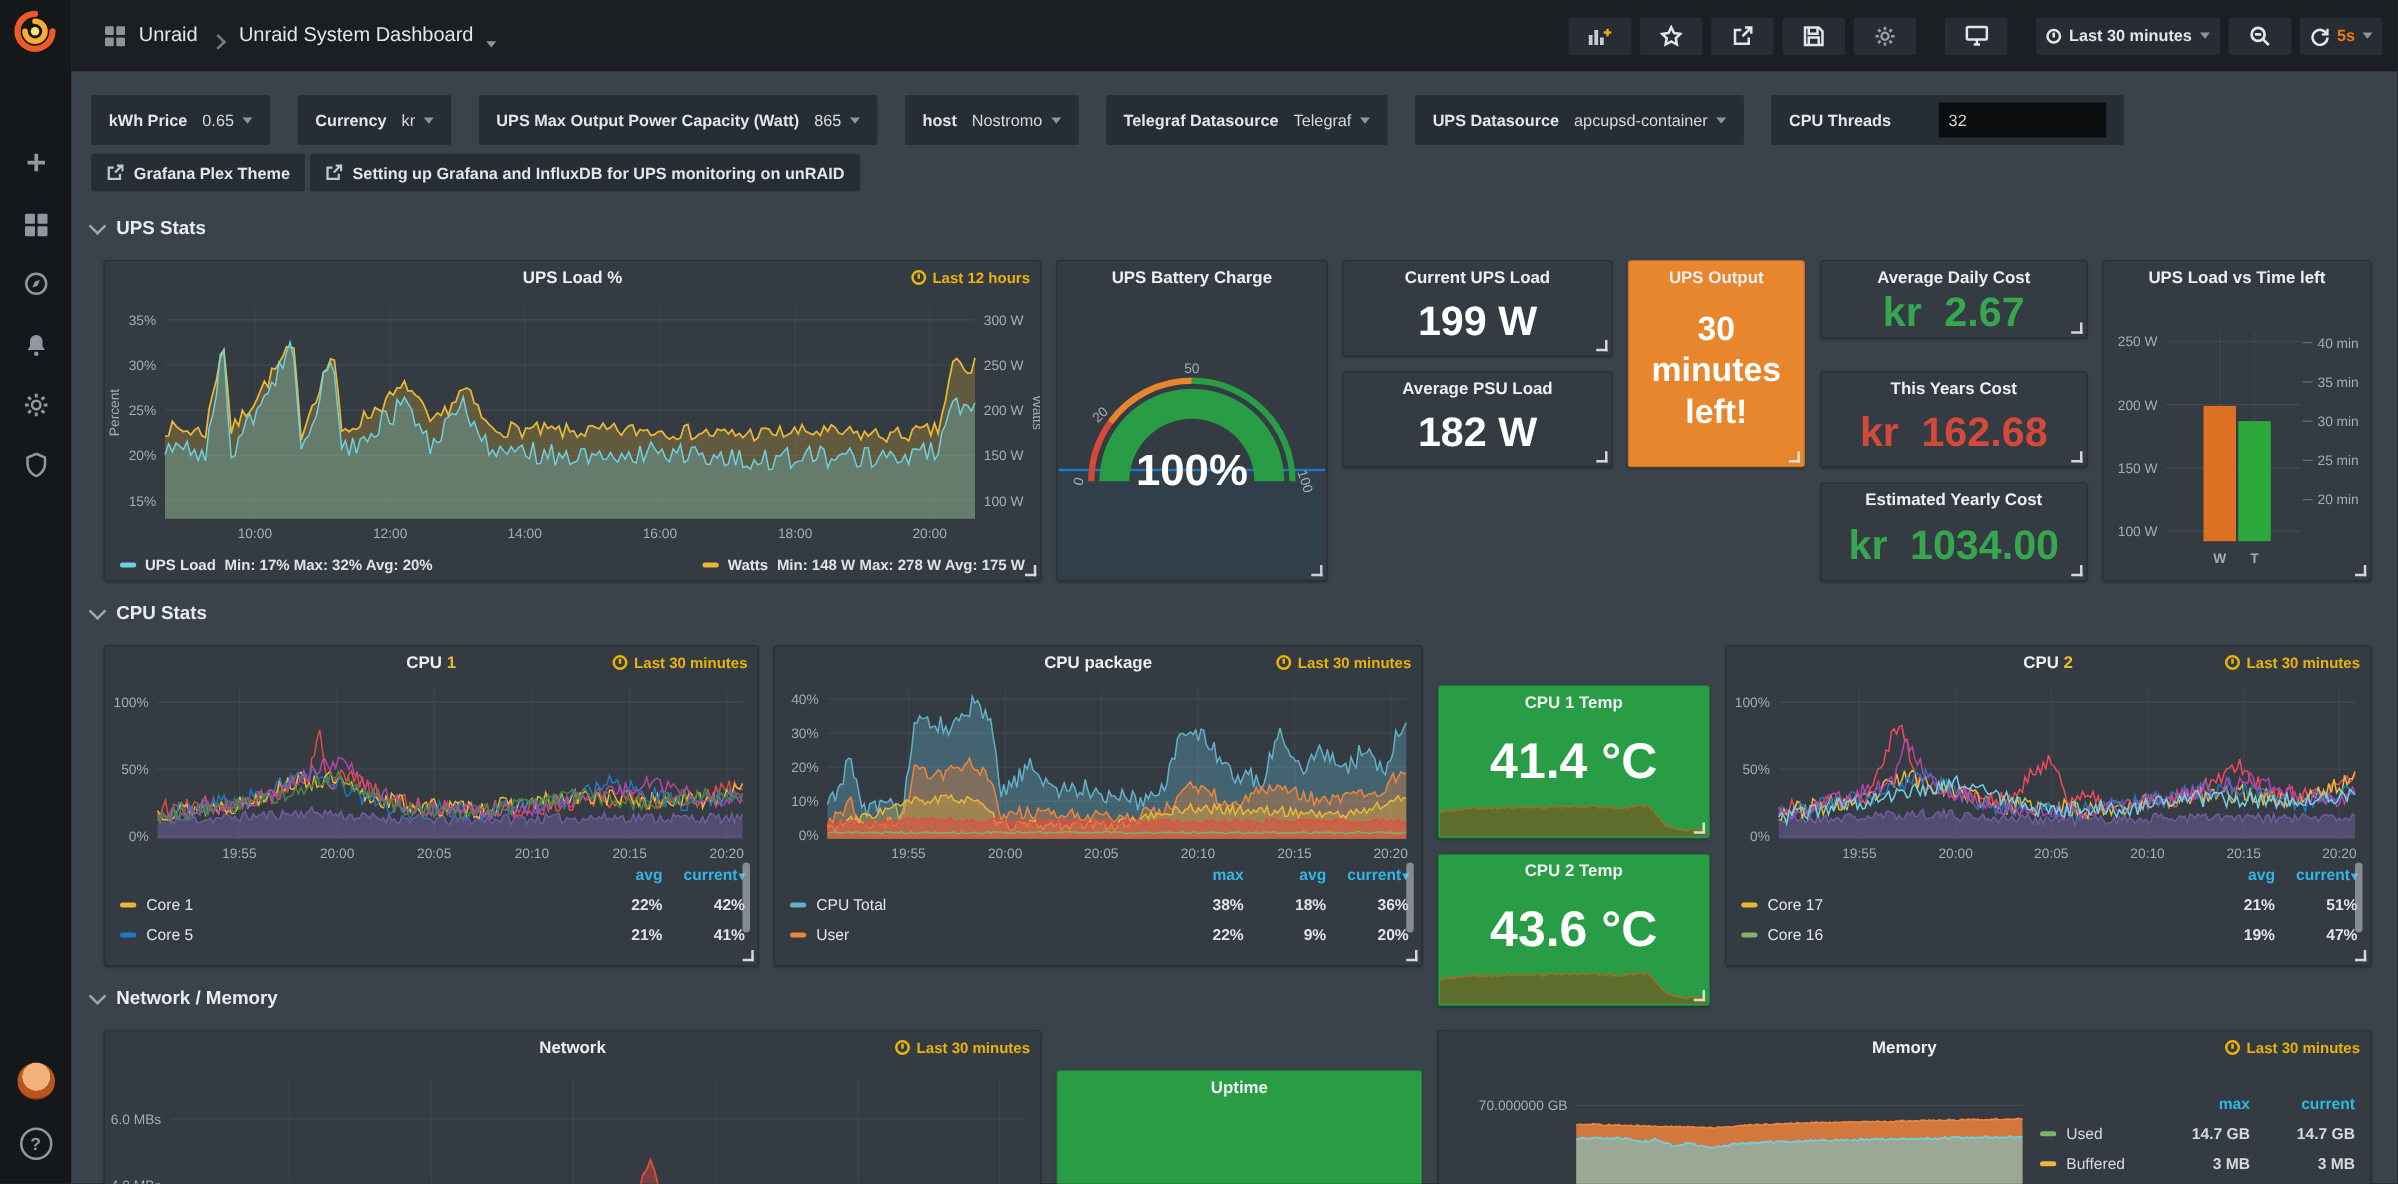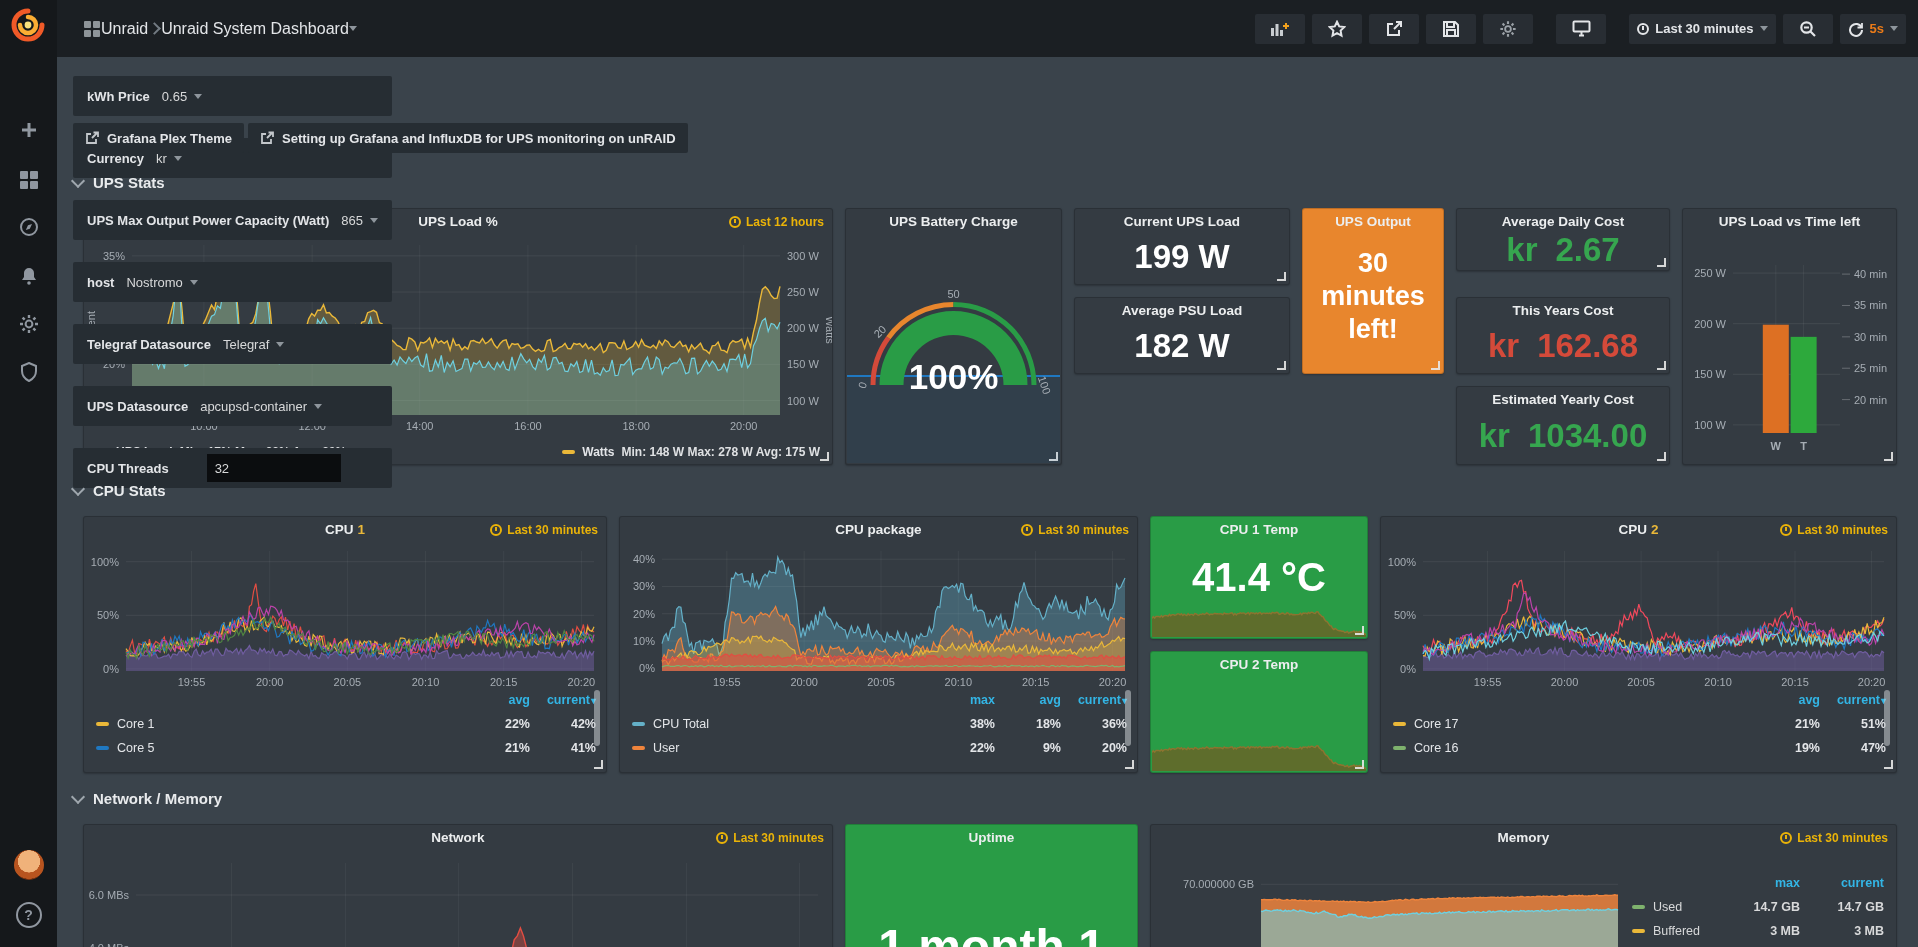--- a/index.html
+++ b/index.html
@@ -10,33 +10,33 @@
   #sidebar{position:absolute;left:0;top:0;width:57px;height:947px;background:#15181b;z-index:30;}
   .sb-ico{position:absolute;left:0;width:57px;height:40px;display:flex;align-items:center;justify-content:center;cursor:pointer;}
   .sb-ico svg{stroke:#9097a0;fill:none;stroke-width:2;}
   #logo{position:absolute;left:9px;top:6px;width:38px;height:38px;}
   .help-circ{width:22px;height:22px;border:2px solid #9097a0;border-radius:50%;display:flex;align-items:center;justify-content:center;
              color:#9097a0;font-size:14px;font-weight:bold;}
   .avatar{width:30px;height:30px;border-radius:50%;background:radial-gradient(circle at 50% 38%, #f0b27a 0 46%, #b8541f 47% 72%, #7d3410 73%);}
   
   #navbar{position:absolute;left:57px;top:0;width:1861px;height:57px;background:#1b1f23;z-index:25;
           display:flex;align-items:center;}
-  .crumb{display:flex;align-items:center;margin-left:26px;font-size:16px;color:#e3e5e8;}
+  .crumb{display:flex;align-items:flex-end;gap:10px;margin-left:26px;font-size:16px;color:#e3e5e8;}
   .crumb .sep{width:7px;height:7px;border-right:2px solid #737b83;border-top:2px solid #737b83;transform:rotate(45deg);margin:0 2px;}
   .caret{width:0;height:0;border-left:4px solid transparent;border-right:4px solid transparent;border-top:5px solid #8e959c;display:inline-block;}
   .nav-right{margin-left:auto;display:flex;align-items:center;gap:7px;margin-right:12px;}
   .nav-btn{height:30px;min-width:34px;background:#282d33;border-radius:2px;display:flex;align-items:center;justify-content:center;
            gap:6px;padding:0 8px;cursor:pointer;font-size:13px;font-weight:bold;color:#e3e5e8;}
   .nav-btn svg{stroke:#b7bcc1;fill:none;stroke-width:2;}
   .gap-l{margin-left:16px;}
   .orange-txt{color:#eb7b18;}
   .clock{width:12px;height:12px;border:2px solid currentColor;border-radius:50%;position:relative;display:inline-block;box-sizing:border-box;}
   .clock:after{content:"";position:absolute;left:3px;top:1px;width:2px;height:4px;background:currentColor;}
   
-  .var-row{position:absolute;left:73px;top:76px;display:flex;gap:22px;z-index:5;flex-direction:column;}
+  .var-row{position:absolute;left:73px;top:76px;display:flex;gap:22px;z-index:5;}
   .links-row{position:absolute;left:73px;top:123px;display:flex;gap:4px;z-index:5;}
   .pill{background:#262d33;border-radius:2px;height:40px;display:flex;align-items:center;padding:0 14px;gap:12px;}
   .pill .lab{font-size:13px;font-weight:bold;color:#e3e5e8;white-space:nowrap;}
   .pill .val{font-size:13px;color:#d8d9da;display:flex;align-items:center;gap:7px;cursor:pointer;white-space:nowrap;}
   .pill input{background:#0b0d0f;border:none;color:#d8d9da;font-size:13px;height:28px;width:118px;padding:0 8px;font-family:inherit;margin-left:26px;}
   .linkpill{background:#262d33;border-radius:2px;height:30px;display:flex;align-items:center;padding:0 12px;gap:8px;
             font-size:13px;font-weight:bold;color:#e3e5e8;cursor:pointer;}
   .linkpill svg{stroke:#c3c7cb;fill:none;stroke-width:1.8;}
   
   .sec-h{position:absolute;display:flex;align-items:center;gap:10px;font-size:15px;font-weight:bold;color:#e9ebed;cursor:pointer;z-index:5;}
@@ -48,21 +48,21 @@
   .t-num{color:#eab839;}
   .time-lab{position:absolute;top:6px;right:8px;color:#eab308;font-size:12px;font-weight:bold;display:flex;gap:5px;align-items:center;cursor:pointer;z-index:3;}
   .chart-host{position:absolute;left:0;right:0;}
   .tick{fill:#a6adb4;font-size:11px;}
   .resize{position:absolute;right:3px;bottom:3px;width:7px;height:7px;border-right:2px solid #e8e8e8;border-bottom:2px solid #e8e8e8;cursor:nwse-resize;opacity:.9;}
   
   .stat-val{position:absolute;top:24px;bottom:4px;left:0;right:0;display:flex;align-items:center;justify-content:center;
             font-weight:bold;font-size:33px;color:#fff;gap:18px;white-space:nowrap;}
   .green{color:#36a64f;} .red{color:#d44a3a;}
   .panel.orange{background:#e8862d;}
-  .panel.greenbg{background:#299c46;}
+  .panel.greenbg{background:#299c46;margin-top:32px;}
   .runtime-txt{position:absolute;top:38px;left:0;right:0;text-align:center;font-size:27px;line-height:1.22;font-weight:bold;color:#fff;}
   .bigtemp{position:absolute;top:20px;left:0;right:0;bottom:20px;display:flex;align-items:center;justify-content:center;
            font-size:40px;font-weight:bold;color:#fff;}
   .uptime-txt{position:absolute;top:94px;left:0;right:0;text-align:center;font-size:48px;font-weight:bold;color:#fff;white-space:nowrap;}
   .spark-host{position:absolute;left:1px;right:1px;bottom:1px;height:46px;}
   
   .gauge-val{position:absolute;top:148px;left:0;right:0;text-align:center;font-size:35px;font-weight:bold;color:#fff;z-index:3;}
   .blue-line{position:absolute;left:1px;right:1px;top:166px;height:2px;background:#1f78c1;z-index:1;}
   .blue-fill{position:absolute;left:1px;right:1px;top:168px;bottom:1px;background:rgba(31,120,193,0.08);z-index:1;}
   
@@ -567,20 +567,21 @@
     <div class="p-title">CPU 1 Temp</div>
     <div class="bigtemp">41.4 °C</div>
     <div class="spark-host"><svg width="214" height="46">
           <path d="M0.0 27.4L1.3 25.7L2.7 27.2L4.0 25.4L5.4 25.5L6.7 25.4L8.0 26.2L9.4 24.5L10.7 26.1L12.0 24.8L13.4 24.5L14.7 24.6L16.1 25.1L17.4 23.4L18.7 24.8L20.1 23.6L21.4 23.6L22.7 24.2L24.1 23.8L25.4 22.9L26.8 22.9L28.1 23.8L29.4 22.8L30.8 24.4L32.1 23.2L33.4 24.0L34.8 24.6L36.1 22.6L37.4 24.1L38.8 23.4L40.1 23.4L41.5 24.3L42.8 22.5L44.1 22.8L45.5 23.9L46.8 24.2L48.1 23.2L49.5 23.6L50.8 22.7L52.2 23.5L53.5 22.9L54.8 21.9L56.2 22.8L57.5 23.8L58.9 23.0L60.2 23.4L61.5 22.9L62.9 22.3L64.2 22.8L65.5 22.7L66.9 22.9L68.2 22.6L69.5 23.0L70.9 23.7L72.2 22.0L73.6 22.8L74.9 22.7L76.2 22.9L77.6 22.6L78.9 21.9L80.3 22.0L81.6 24.1L82.9 22.5L84.3 23.9L85.6 22.6L86.9 22.6L88.3 21.8L89.6 22.3L91.0 21.9L92.3 22.1L93.6 23.4L95.0 22.3L96.3 21.6L97.6 23.5L99.0 21.6L100.3 22.2L101.6 21.9L103.0 22.9L104.3 21.8L105.7 22.8L107.0 21.9L108.3 21.5L109.7 23.3L111.0 22.1L112.4 22.1L113.7 22.6L115.0 22.1L116.4 22.6L117.7 22.1L119.0 22.8L120.4 21.4L121.7 21.8L123.0 22.1L124.4 21.3L125.7 21.5L127.1 23.4L128.4 23.0L129.7 22.2L131.1 22.0L132.4 23.2L133.8 23.1L135.1 21.7L136.4 22.3L137.8 23.8L139.1 22.8L140.4 23.7L141.8 23.5L143.1 23.7L144.5 23.6L145.8 23.6L147.1 23.4L148.5 22.2L149.8 23.8L151.1 22.1L152.5 22.3L153.8 21.9L155.2 22.8L156.5 21.4L157.8 22.3L159.2 21.2L160.5 21.4L161.8 22.1L163.2 22.5L164.5 20.8L165.8 20.7L167.2 22.9L168.5 23.9L169.9 25.5L171.2 25.8L172.5 28.5L173.9 30.2L175.2 30.9L176.5 32.7L177.9 34.6L179.2 34.9L180.6 37.5L181.9 38.6L183.2 37.4L184.6 38.5L185.9 39.3L187.3 39.8L188.6 39.8L189.9 40.2L191.3 40.1L192.6 41.4L193.9 41.2L195.3 40.5L196.6 42.2L198.0 41.5L199.3 41.0L200.6 40.9L202.0 40.0L203.3 41.8L204.6 40.5L206.0 41.5L207.3 40.5L208.7 41.6L210.0 41.3L211.3 41.8L212.7 43.1L214.0 43.3L214 46L0 46Z" fill="#6b6226" fill-opacity="0.8" stroke="none"></path>
           <path d="M0.0 27.4L1.3 25.7L2.7 27.2L4.0 25.4L5.4 25.5L6.7 25.4L8.0 26.2L9.4 24.5L10.7 26.1L12.0 24.8L13.4 24.5L14.7 24.6L16.1 25.1L17.4 23.4L18.7 24.8L20.1 23.6L21.4 23.6L22.7 24.2L24.1 23.8L25.4 22.9L26.8 22.9L28.1 23.8L29.4 22.8L30.8 24.4L32.1 23.2L33.4 24.0L34.8 24.6L36.1 22.6L37.4 24.1L38.8 23.4L40.1 23.4L41.5 24.3L42.8 22.5L44.1 22.8L45.5 23.9L46.8 24.2L48.1 23.2L49.5 23.6L50.8 22.7L52.2 23.5L53.5 22.9L54.8 21.9L56.2 22.8L57.5 23.8L58.9 23.0L60.2 23.4L61.5 22.9L62.9 22.3L64.2 22.8L65.5 22.7L66.9 22.9L68.2 22.6L69.5 23.0L70.9 23.7L72.2 22.0L73.6 22.8L74.9 22.7L76.2 22.9L77.6 22.6L78.9 21.9L80.3 22.0L81.6 24.1L82.9 22.5L84.3 23.9L85.6 22.6L86.9 22.6L88.3 21.8L89.6 22.3L91.0 21.9L92.3 22.1L93.6 23.4L95.0 22.3L96.3 21.6L97.6 23.5L99.0 21.6L100.3 22.2L101.6 21.9L103.0 22.9L104.3 21.8L105.7 22.8L107.0 21.9L108.3 21.5L109.7 23.3L111.0 22.1L112.4 22.1L113.7 22.6L115.0 22.1L116.4 22.6L117.7 22.1L119.0 22.8L120.4 21.4L121.7 21.8L123.0 22.1L124.4 21.3L125.7 21.5L127.1 23.4L128.4 23.0L129.7 22.2L131.1 22.0L132.4 23.2L133.8 23.1L135.1 21.7L136.4 22.3L137.8 23.8L139.1 22.8L140.4 23.7L141.8 23.5L143.1 23.7L144.5 23.6L145.8 23.6L147.1 23.4L148.5 22.2L149.8 23.8L151.1 22.1L152.5 22.3L153.8 21.9L155.2 22.8L156.5 21.4L157.8 22.3L159.2 21.2L160.5 21.4L161.8 22.1L163.2 22.5L164.5 20.8L165.8 20.7L167.2 22.9L168.5 23.9L169.9 25.5L171.2 25.8L172.5 28.5L173.9 30.2L175.2 30.9L176.5 32.7L177.9 34.6L179.2 34.9L180.6 37.5L181.9 38.6L183.2 37.4L184.6 38.5L185.9 39.3L187.3 39.8L188.6 39.8L189.9 40.2L191.3 40.1L192.6 41.4L193.9 41.2L195.3 40.5L196.6 42.2L198.0 41.5L199.3 41.0L200.6 40.9L202.0 40.0L203.3 41.8L204.6 40.5L206.0 41.5L207.3 40.5L208.7 41.6L210.0 41.3L211.3 41.8L212.7 43.1L214.0 43.3" fill="none" stroke="#8d7430" stroke-width="1.4"></path>
         </svg></div>
     <div class="resize"></div>
   </div>
   <div class="panel greenbg" style="left:1150px;top:651px;width:218px;height:122px">
     <div class="p-title">CPU 2 Temp</div>
+    <div class="bigtemp">43.6 °C</div>
     <div class="spark-host"><svg width="214" height="46">
           <path d="M0.0 27.4L1.3 25.7L2.7 27.2L4.0 25.4L5.4 25.5L6.7 25.4L8.0 26.2L9.4 24.5L10.7 26.1L12.0 24.8L13.4 24.5L14.7 24.6L16.1 25.1L17.4 23.4L18.7 24.8L20.1 23.6L21.4 23.6L22.7 24.2L24.1 23.8L25.4 22.9L26.8 22.9L28.1 23.8L29.4 22.8L30.8 24.4L32.1 23.2L33.4 24.0L34.8 24.6L36.1 22.6L37.4 24.1L38.8 23.4L40.1 23.4L41.5 24.3L42.8 22.5L44.1 22.8L45.5 23.9L46.8 24.2L48.1 23.2L49.5 23.6L50.8 22.7L52.2 23.5L53.5 22.9L54.8 21.9L56.2 22.8L57.5 23.8L58.9 23.0L60.2 23.4L61.5 22.9L62.9 22.3L64.2 22.8L65.5 22.7L66.9 22.9L68.2 22.6L69.5 23.0L70.9 23.7L72.2 22.0L73.6 22.8L74.9 22.7L76.2 22.9L77.6 22.6L78.9 21.9L80.3 22.0L81.6 24.1L82.9 22.5L84.3 23.9L85.6 22.6L86.9 22.6L88.3 21.8L89.6 22.3L91.0 21.9L92.3 22.1L93.6 23.4L95.0 22.3L96.3 21.6L97.6 23.5L99.0 21.6L100.3 22.2L101.6 21.9L103.0 22.9L104.3 21.8L105.7 22.8L107.0 21.9L108.3 21.5L109.7 23.3L111.0 22.1L112.4 22.1L113.7 22.6L115.0 22.1L116.4 22.6L117.7 22.1L119.0 22.8L120.4 21.4L121.7 21.8L123.0 22.1L124.4 21.3L125.7 21.5L127.1 23.4L128.4 23.0L129.7 22.2L131.1 22.0L132.4 23.2L133.8 23.1L135.1 21.7L136.4 22.3L137.8 23.8L139.1 22.8L140.4 23.7L141.8 23.5L143.1 23.7L144.5 23.6L145.8 23.6L147.1 23.4L148.5 22.2L149.8 23.8L151.1 22.1L152.5 22.3L153.8 21.9L155.2 22.8L156.5 21.4L157.8 22.3L159.2 21.2L160.5 21.4L161.8 22.1L163.2 22.5L164.5 20.8L165.8 20.7L167.2 22.9L168.5 23.9L169.9 25.5L171.2 25.8L172.5 28.5L173.9 30.2L175.2 30.9L176.5 32.7L177.9 34.6L179.2 34.9L180.6 37.5L181.9 38.6L183.2 37.4L184.6 38.5L185.9 39.3L187.3 39.8L188.6 39.8L189.9 40.2L191.3 40.1L192.6 41.4L193.9 41.2L195.3 40.5L196.6 42.2L198.0 41.5L199.3 41.0L200.6 40.9L202.0 40.0L203.3 41.8L204.6 40.5L206.0 41.5L207.3 40.5L208.7 41.6L210.0 41.3L211.3 41.8L212.7 43.1L214.0 43.3L214 46L0 46Z" fill="#6b6226" fill-opacity="0.8" stroke="none"></path>
           <path d="M0.0 27.4L1.3 25.7L2.7 27.2L4.0 25.4L5.4 25.5L6.7 25.4L8.0 26.2L9.4 24.5L10.7 26.1L12.0 24.8L13.4 24.5L14.7 24.6L16.1 25.1L17.4 23.4L18.7 24.8L20.1 23.6L21.4 23.6L22.7 24.2L24.1 23.8L25.4 22.9L26.8 22.9L28.1 23.8L29.4 22.8L30.8 24.4L32.1 23.2L33.4 24.0L34.8 24.6L36.1 22.6L37.4 24.1L38.8 23.4L40.1 23.4L41.5 24.3L42.8 22.5L44.1 22.8L45.5 23.9L46.8 24.2L48.1 23.2L49.5 23.6L50.8 22.7L52.2 23.5L53.5 22.9L54.8 21.9L56.2 22.8L57.5 23.8L58.9 23.0L60.2 23.4L61.5 22.9L62.9 22.3L64.2 22.8L65.5 22.7L66.9 22.9L68.2 22.6L69.5 23.0L70.9 23.7L72.2 22.0L73.6 22.8L74.9 22.7L76.2 22.9L77.6 22.6L78.9 21.9L80.3 22.0L81.6 24.1L82.9 22.5L84.3 23.9L85.6 22.6L86.9 22.6L88.3 21.8L89.6 22.3L91.0 21.9L92.3 22.1L93.6 23.4L95.0 22.3L96.3 21.6L97.6 23.5L99.0 21.6L100.3 22.2L101.6 21.9L103.0 22.9L104.3 21.8L105.7 22.8L107.0 21.9L108.3 21.5L109.7 23.3L111.0 22.1L112.4 22.1L113.7 22.6L115.0 22.1L116.4 22.6L117.7 22.1L119.0 22.8L120.4 21.4L121.7 21.8L123.0 22.1L124.4 21.3L125.7 21.5L127.1 23.4L128.4 23.0L129.7 22.2L131.1 22.0L132.4 23.2L133.8 23.1L135.1 21.7L136.4 22.3L137.8 23.8L139.1 22.8L140.4 23.7L141.8 23.5L143.1 23.7L144.5 23.6L145.8 23.6L147.1 23.4L148.5 22.2L149.8 23.8L151.1 22.1L152.5 22.3L153.8 21.9L155.2 22.8L156.5 21.4L157.8 22.3L159.2 21.2L160.5 21.4L161.8 22.1L163.2 22.5L164.5 20.8L165.8 20.7L167.2 22.9L168.5 23.9L169.9 25.5L171.2 25.8L172.5 28.5L173.9 30.2L175.2 30.9L176.5 32.7L177.9 34.6L179.2 34.9L180.6 37.5L181.9 38.6L183.2 37.4L184.6 38.5L185.9 39.3L187.3 39.8L188.6 39.8L189.9 40.2L191.3 40.1L192.6 41.4L193.9 41.2L195.3 40.5L196.6 42.2L198.0 41.5L199.3 41.0L200.6 40.9L202.0 40.0L203.3 41.8L204.6 40.5L206.0 41.5L207.3 40.5L208.7 41.6L210.0 41.3L211.3 41.8L212.7 43.1L214.0 43.3" fill="none" stroke="#8d7430" stroke-width="1.4"></path>
         </svg></div>
     <div class="resize"></div>
   </div>
 
   <div class="panel" style="left:1380px;top:516px;width:517px;height:257px">
     <div class="p-title"><span>CPU</span> <span class="t-num">2</span></div>
     <div class="time-lab">

